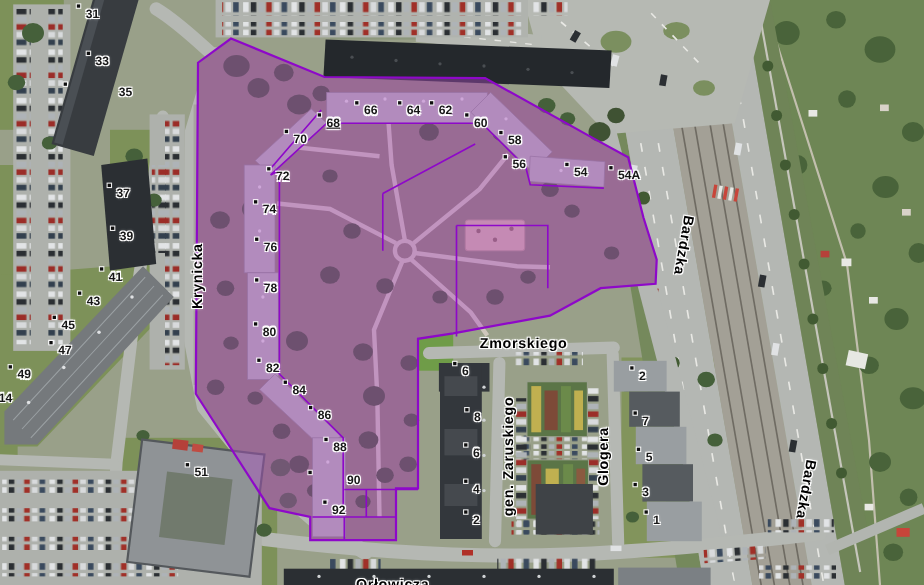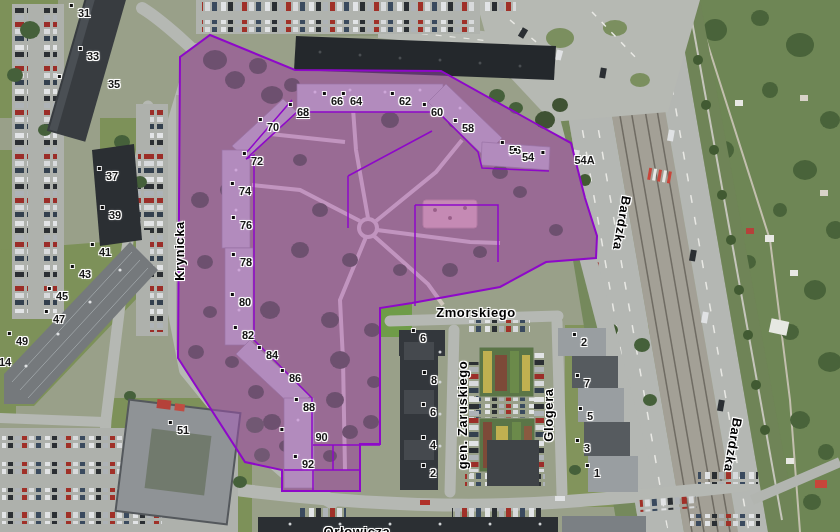--- a/index.html
+++ b/index.html
@@ -412,27 +412,27 @@
       <span class="bl" style="left: 115px; top: 215px;">39<i></i></span>
       <span class="bl" style="left: 105px; top: 252px;">41<i></i></span>
       <span class="bl" style="left: 85px; top: 274px;">43<i></i></span>
       <span class="bl" style="left: 62px; top: 296px;">45<i></i></span>
       <span class="bl" style="left: 43px; top: 319px; margin-left: 16px;">47<i></i></span>
       <span class="bl" style="left: 22px; top: 341px;">49<i></i></span>
       <span class="bl" style="left: 5px; top: 362px;">14</span>
       <span class="bl" style="left: 183px; top: 430px;">51<i></i></span>
       <span class="bl" style="left: 303px; top: 112px; text-decoration: underline;">68<i></i></span>
       <span class="bl" style="left: 337px; top: 101px;">66<i></i></span>
-      <span class="bl" style="left: 356px; top: 101px; text-align: right;">64<i></i></span>
+      <span class="bl" style="left: 376px; top: 101px; text-align: right;">64<i></i></span>
       <span class="bl" style="left: 405px; top: 101px;">62<i></i></span>
       <span class="bl" style="left: 437px; top: 112px;">60<i></i></span>
       <span class="bl" style="left: 468px; top: 128px;">58<i></i></span>
-      <span class="bl" style="left: 515px; top: 150px; text-align: center;">56<i></i></span>
+      <span class="bl" style="left: 472px; top: 150px; text-align: center;">56<i></i></span>
       <span class="bl" style="left: 528px; top: 157px;">54<i></i></span>
-      <span class="bl" style="left: 572px; top: 160px; padding-left: 25px;">54A<i></i></span>
+      <span class="bl" style="left: 572px; top: 160px;">54A<i></i></span>
       <span class="bl" style="left: 273px; top: 127px;">70<i></i></span>
       <span class="bl" style="left: 257px; top: 161px;">72<i></i></span>
       <span class="bl" style="left: 245px; top: 191px;">74<i></i></span>
       <span class="bl" style="left: 246px; top: 225px;">76<i></i></span>
       <span class="bl" style="left: 246px; top: 262px;">78<i></i></span>
       <span class="bl" style="left: 245px; top: 302px;">80<i></i></span>
       <span class="bl" style="left: 248px; top: 335px;">82<i></i></span>
       <span class="bl" style="left: 272px; top: 355px; text-align: center;">84<i></i></span>
       <span class="bl" style="left: 295px; top: 378px;">86<i></i></span>
       <span class="bl" style="left: 309px; top: 407px;">88<i></i></span>

